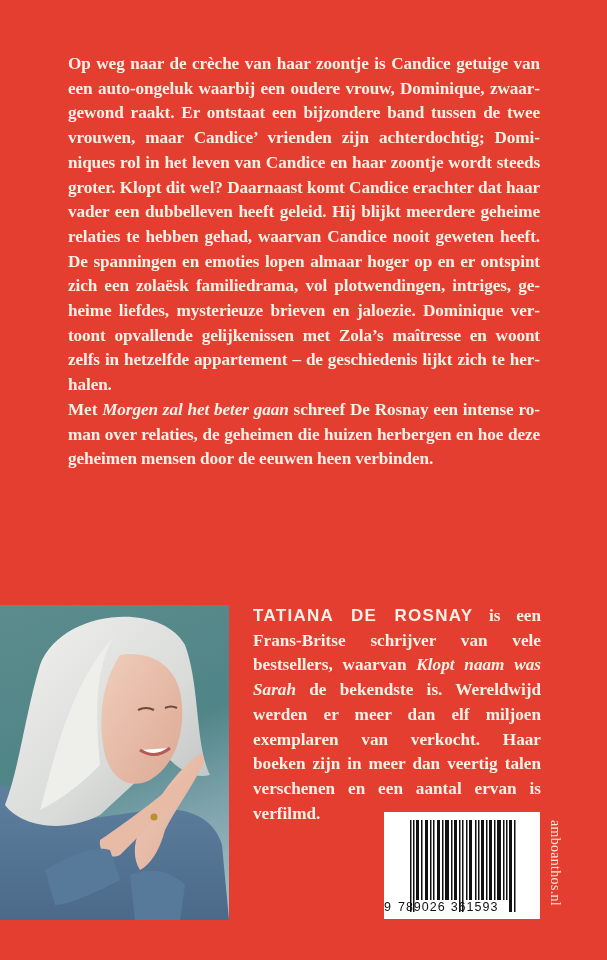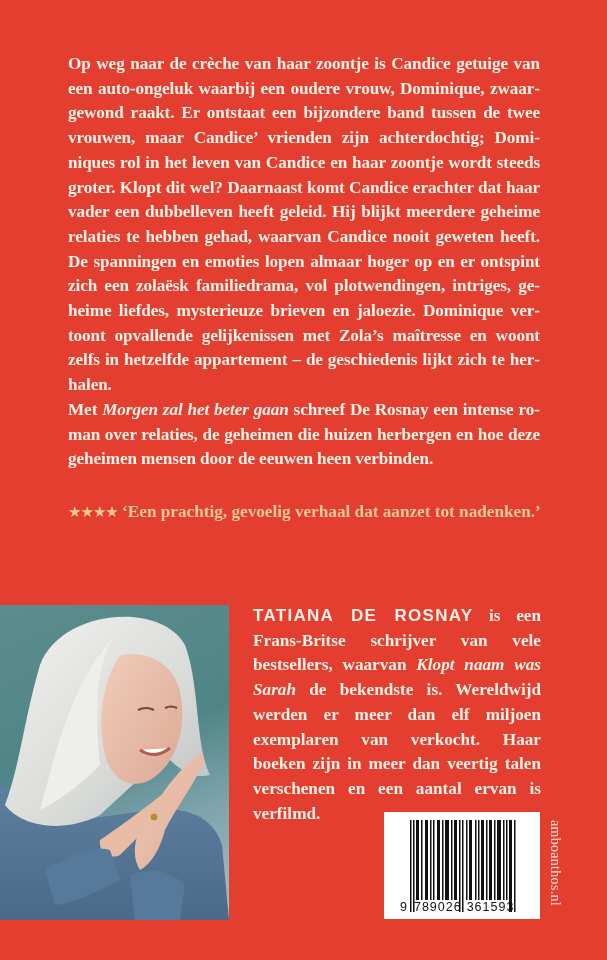--- a/index.html
+++ b/index.html
@@ -44,42 +44,41 @@
     }
     .barcode-box {
       position: absolute; left: 384px; top: 812px; width: 156px; height: 107px;
       background: #ffffff;
     }
     .barcode-box svg { display: block; }
     .isbn {
       position: absolute; left: 0; bottom: 5px; width: 156px;
       font-family: "Liberation Sans", "DejaVu Sans", sans-serif;
       font-size: 12.5px; color: #111; letter-spacing: 1px;
-      text-align: left; padding-left: 16px; box-sizing: border-box;
+      text-align: left; padding-left: 0; box-sizing: border-box;
     }
     .isbn .pre { margin-right: 6px; }
     .isbn .grp2 { margin-left: 5px; }
     .publisher-url {
       position: absolute; left: 555px; top: 820px;
       transform-origin: 0 0;
       transform: rotate(90deg) translate(0, -8px);
       font-size: 14px; color: #FBE6DA; white-space: nowrap;
       letter-spacing: 0.3px;
     }
   </style>
 </head>
 <body>
 
 <div class="blurb">
   <p>Op weg naar de crèche van haar zoontje is Candice getuige van een auto-ongeluk waarbij een oudere vrouw, Dominique, zwaar­gewond raakt. Er ontstaat een bijzondere band tussen de twee vrouwen, maar Candice’ vrienden zijn achterdochtig; Domi­niques rol in het leven van Candice en haar zoontje wordt steeds groter. Klopt dit wel? Daarnaast komt Candice erachter dat haar vader een dubbelleven heeft geleid. Hij blijkt meerdere geheime relaties te hebben gehad, waarvan Candice nooit geweten heeft. De spanningen en emoties lopen almaar hoger op en er ontspint zich een zolaësk familiedrama, vol plotwendingen, intriges, ge­heime liefdes, mysterieuze brieven en jaloezie. Dominique ver­toont opvallende gelijkenissen met Zola’s maîtresse en woont zelfs in hetzelfde appartement – de geschiedenis lijkt zich te her­halen.</p>
   <p><span>Met </span><em>Morgen zal het beter gaan</em><span> schreef De Rosnay een intense ro­man over relaties, de geheimen die huizen herbergen en hoe deze geheimen mensen door de eeuwen heen verbinden.</span></p>
 </div>
 
 <div class="review">
-  <p><span class="stars">★★★★</span><span> ‘Een prachtig, gevoelig verhaal dat aanzet tot nadenken.’</span></p>
 </div>
 
 <div class="photo" title="Portrait of Tatiana de Rosnay smiling, white hair, hands clasped under chin, blue sweater">
   <svg width="229" height="315" viewBox="0 0 229 315" xmlns="http://www.w3.org/2000/svg">
     <defs>
       <linearGradient id="hair" x1="0" y1="0" x2="1" y2="1">
         <stop offset="0" stop-color="#f2f2ef"></stop>
         <stop offset="0.6" stop-color="#d9dbd8"></stop>
         <stop offset="1" stop-color="#b9bec0"></stop>
       </linearGradient>

